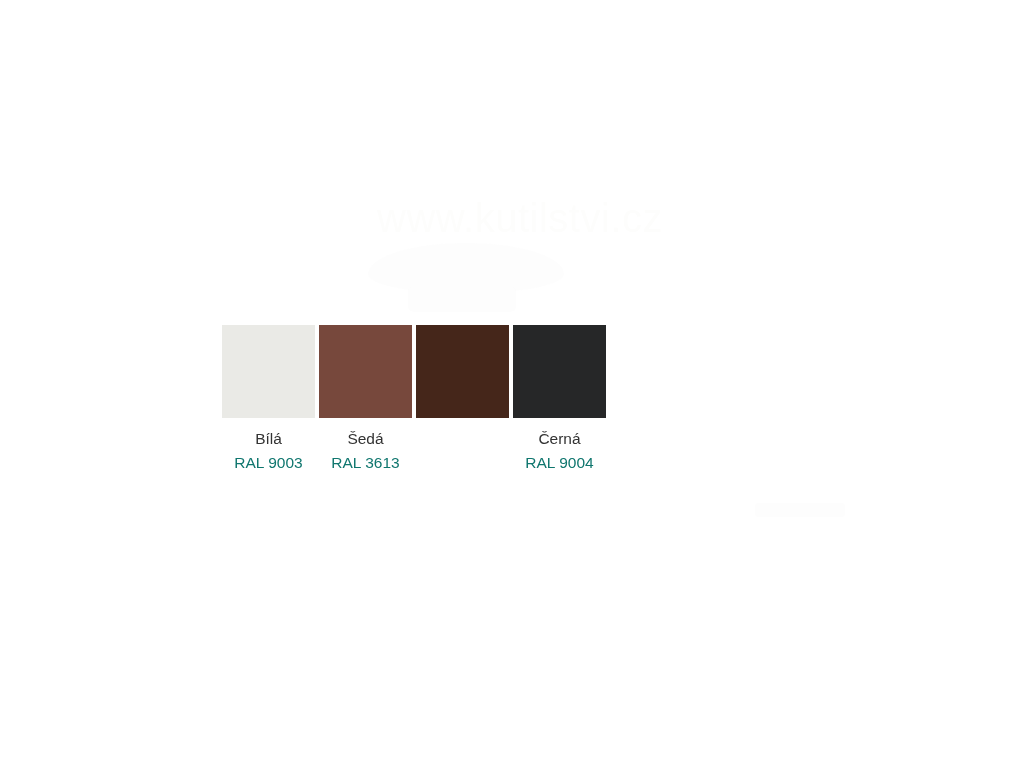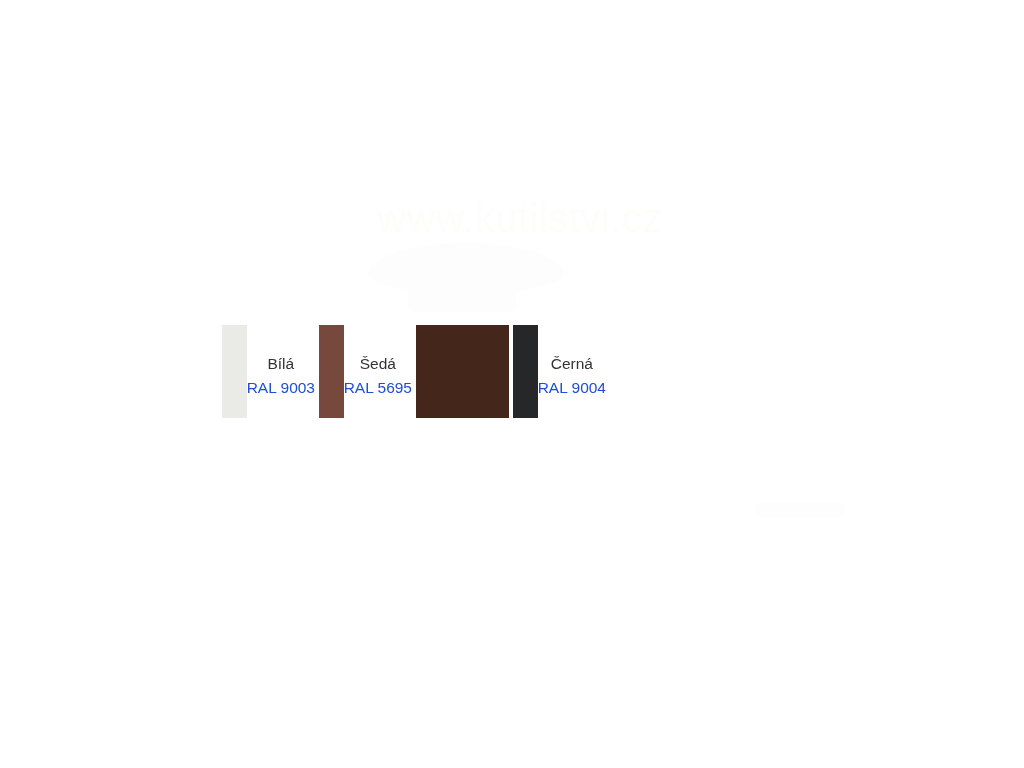--- a/index.html
+++ b/index.html
@@ -82,21 +82,21 @@
     left: 222px;
     top: 325px;
     display: flex;
     flex-direction: row;
     align-items: flex-start;
   }
   .swatch-cell {
     width: 93px;
     margin-right: 4px;
     display: flex;
-    flex-direction: row;
+    flex-direction: column;
     align-items: center;
   }
   .swatch-cell:last-child {
     margin-right: 0;
   }
   .swatch-chip {
     width: 93px;
     height: 93px;
     display: block;
   }
@@ -110,21 +110,21 @@
     font-family: "Liberation Sans", sans-serif;
     font-size: 15.5px;
     line-height: 24px;
     color: #333333;
   }
   .swatch-code {
     display: block;
     font-family: "Liberation Sans", sans-serif;
     font-size: 15.5px;
     line-height: 24px;
-    color: #1d4ed8;
+    color: #0f766e;
   }
 </style>
 </head>
 <body>
 
 <div id="page">
 
   <div class="watermark-layer">
     <div class="watermark-text">www.kutilstvi.cz</div>
     <div class="watermark-shape"></div>
@@ -138,21 +138,21 @@
         <div class="swatch-chip" style="background: rgb(234, 234, 230);"></div>
         <div class="swatch-labels">
           <span class="swatch-name">Bílá</span>
           <span class="swatch-code">RAL 9003</span>
         </div>
       </div>
       <div class="swatch-cell">
         <div class="swatch-chip" style="background: rgb(119, 72, 60);"></div>
         <div class="swatch-labels">
           <span class="swatch-name">Šedá</span>
-          <span class="swatch-code">RAL 5695</span>
+          <span class="swatch-code">RAL 3613</span>
         </div>
       </div>
       <div class="swatch-cell">
         <div class="swatch-chip" style="background: rgb(69, 38, 26);"></div>
       </div>
       <div class="swatch-cell">
         <div class="swatch-chip" style="background: rgb(38, 39, 40);"></div>
         <div class="swatch-labels">
           <span class="swatch-name">Černá</span>
           <span class="swatch-code">RAL 9004</span>

